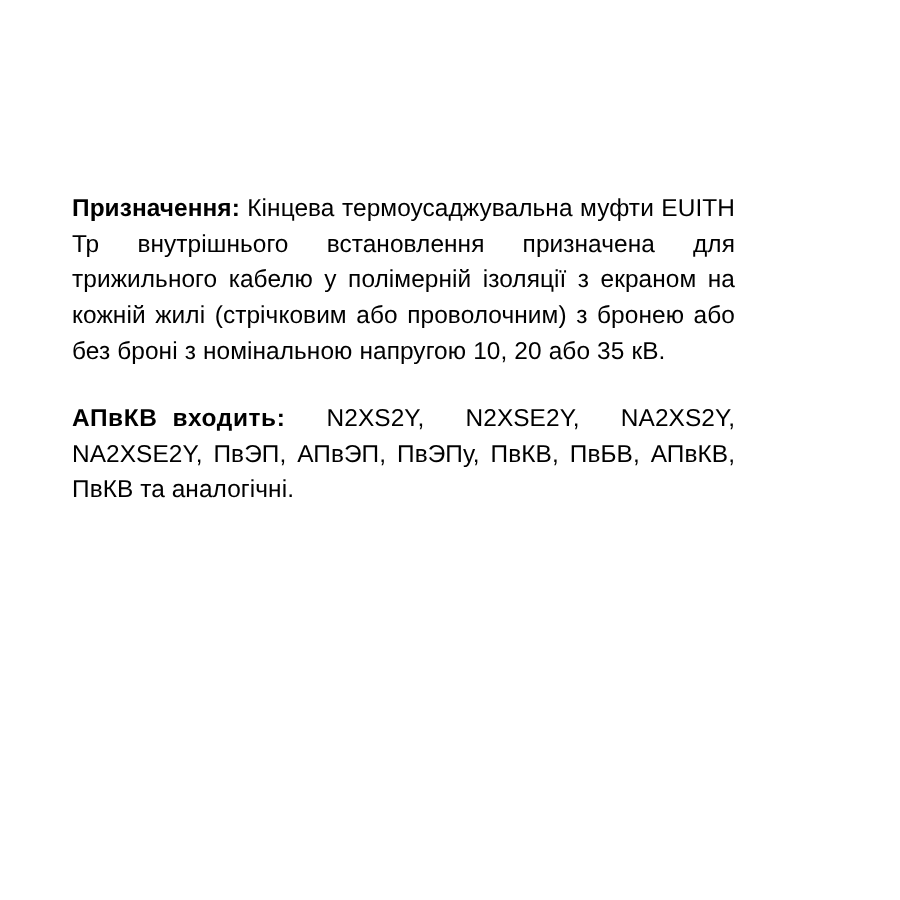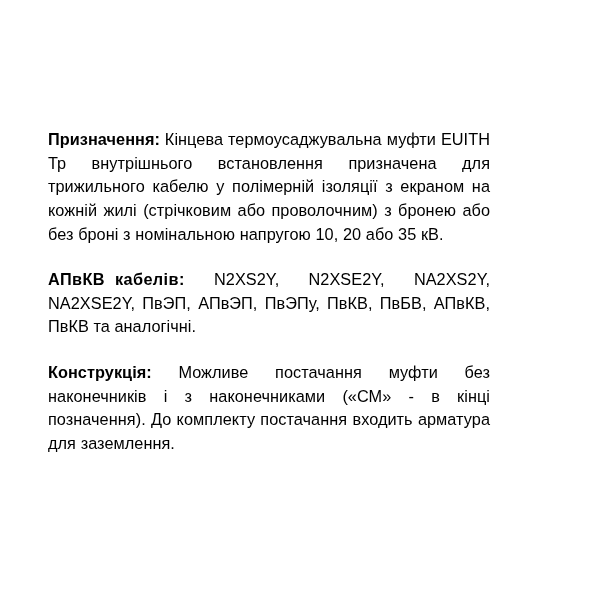--- a/index.html
+++ b/index.html
@@ -58,22 +58,18 @@
 <body style="background: rgb(255, 255, 255); color: rgb(0, 0, 0);">
 
 <div class="page">
 
   <p class="block purpose">
     <span class="lead">Призначення:</span>
     <span class="body">Кінцева термоусаджувальна муфти EUITH Тр внутрішнього встановлення призначена для трижильного кабелю у полімерній ізоляції з екраном на кожній жилі (стрічковим або проволочним) з бронею або без броні з номінальною напругою 10, 20 або 35 кВ.</span>
   </p>
 
   <p class="block marks">
-    <span class="lead"><span>АПвКВ</span><span class="gap"></span><span>кабелів:</span></span>
+    <span class="lead"><span>АПвКВ</span><span class="gap"></span><span>входить:</span></span>
     <span class="body">N2XS2Y, N2XSE2Y, NA2XS2Y, NA2XSE2Y, ПвЭП, АПвЭП, ПвЭПу, ПвКВ, ПвБВ, АПвКВ, ПвКВ та аналогічні.</span>
   </p>
 
-  <p class="block construction">
-    <span class="lead">Конструкція:</span>
-    <span class="body">Можливе постачання муфти без наконечників і з наконечниками («СМ» - в кінці позначення). До комплекту постачання входить арматура для заземлення.</span>
-  </p>
 
 </div>
 
 </body></html>

